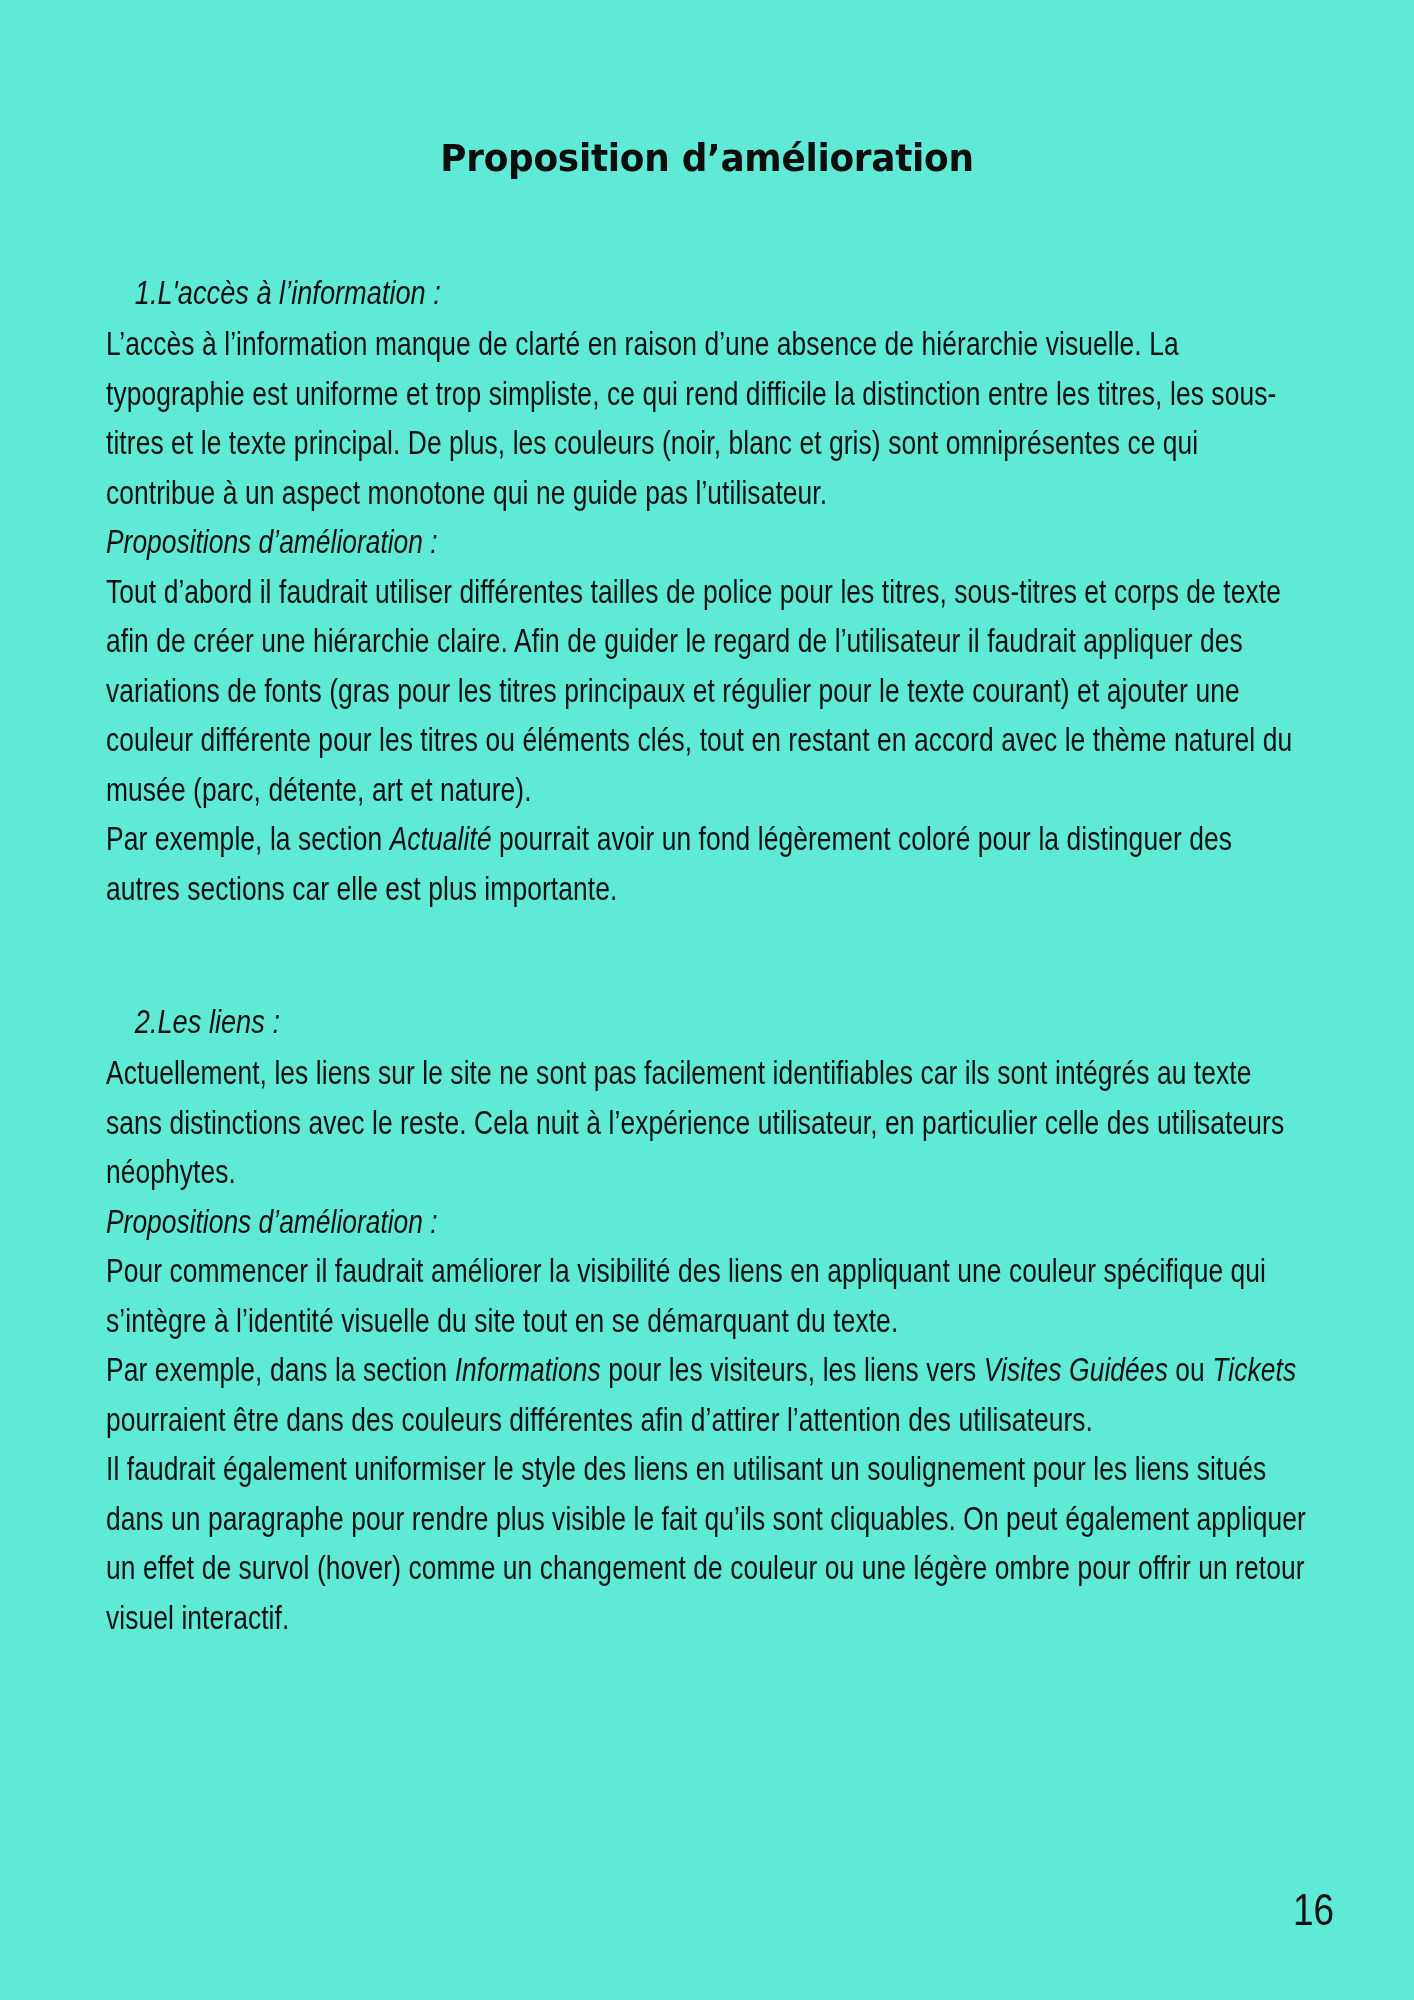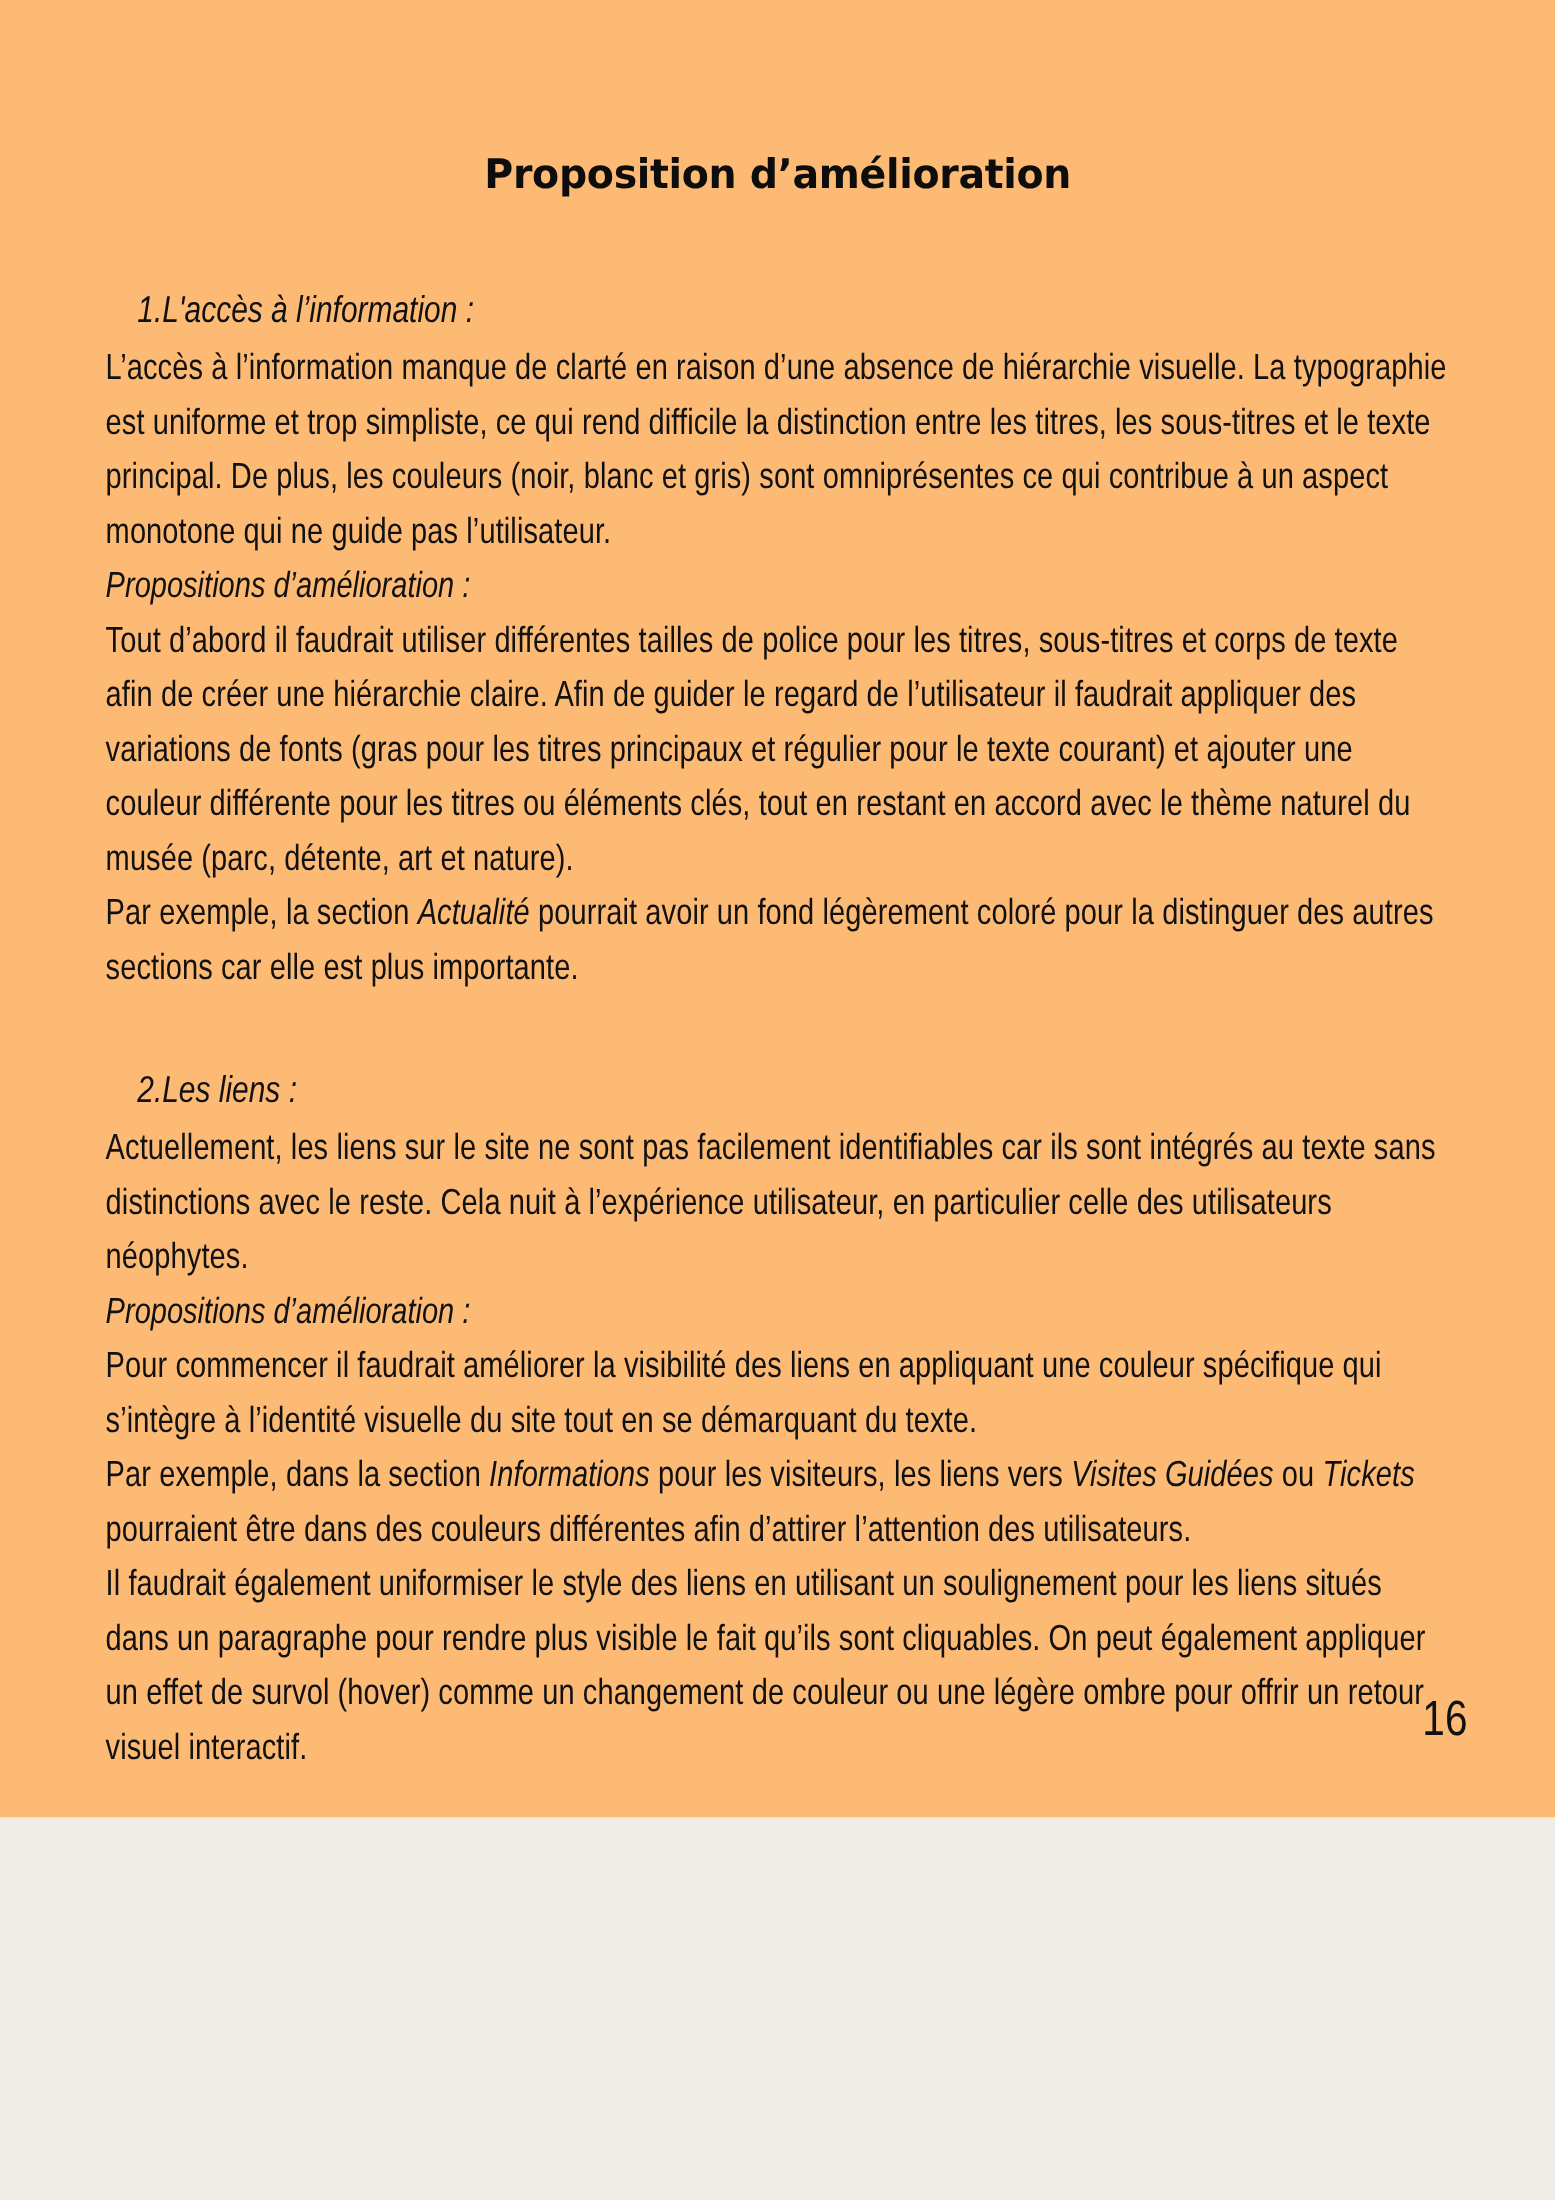--- a/index.html
+++ b/index.html
@@ -11,22 +11,22 @@
     height: 2000px;
     background: #f0ece7;
     font-family: "Liberation Sans", sans-serif;
     color: #101010;
     overflow: hidden;
   }
 
   .page {
     position: relative;
     width: 1414px;
-    height: 1652px;
-    background: #fdba74;
+    height: 2000px;
+    background: #5eead4;
     box-sizing: border-box;
   }
 
   
   .doc-title {
     position: absolute;
     top: 112px;
     left: 0;
     width: 1414px;
     text-align: center;
@@ -39,21 +39,21 @@
   }
 
   
   .content {
     position: absolute;
     top: 250px;
     left: 88px;
     width: 1240px;
   }
 
-  .section { margin: 8px; }
+  .section { margin: 18px; }
 
   .section-heading {
     font-family: "Liberation Sans Narrow", "Liberation Sans", sans-serif;
     font-style: italic;
     font-size: 34px;
     line-height: 49px;
     color: #111;
     margin: 0 0 2px 0;
     padding-left: 36px;
     transform: scaleX(0.80);

